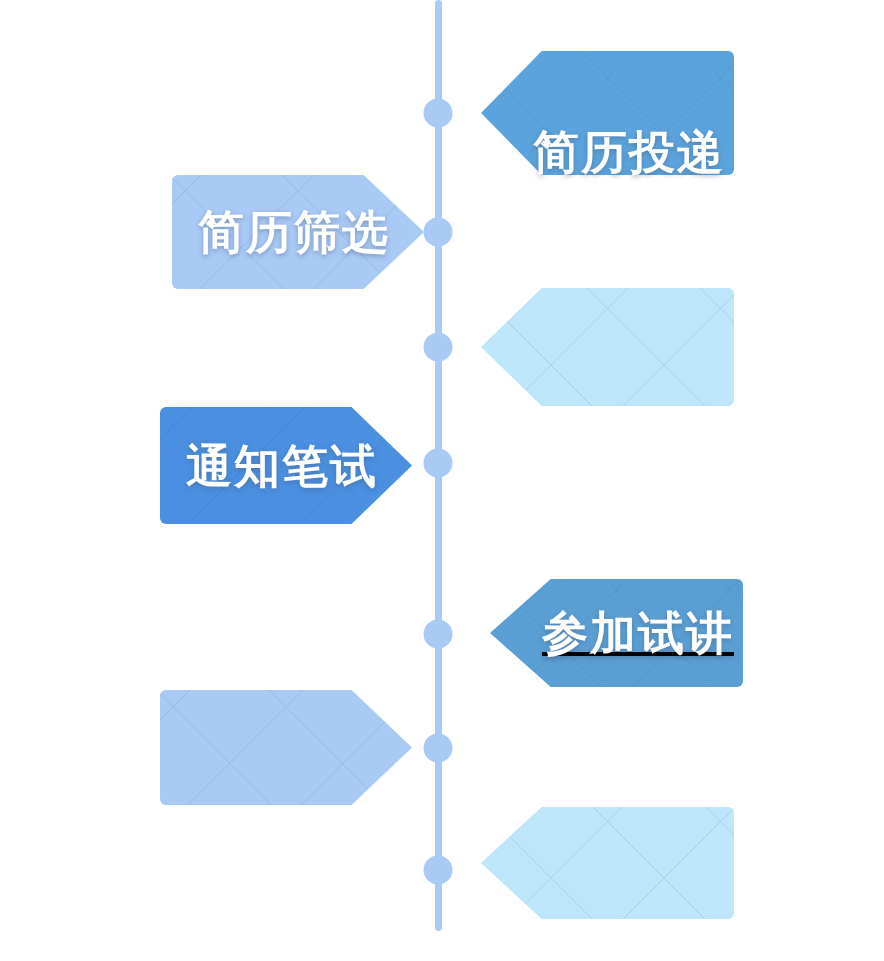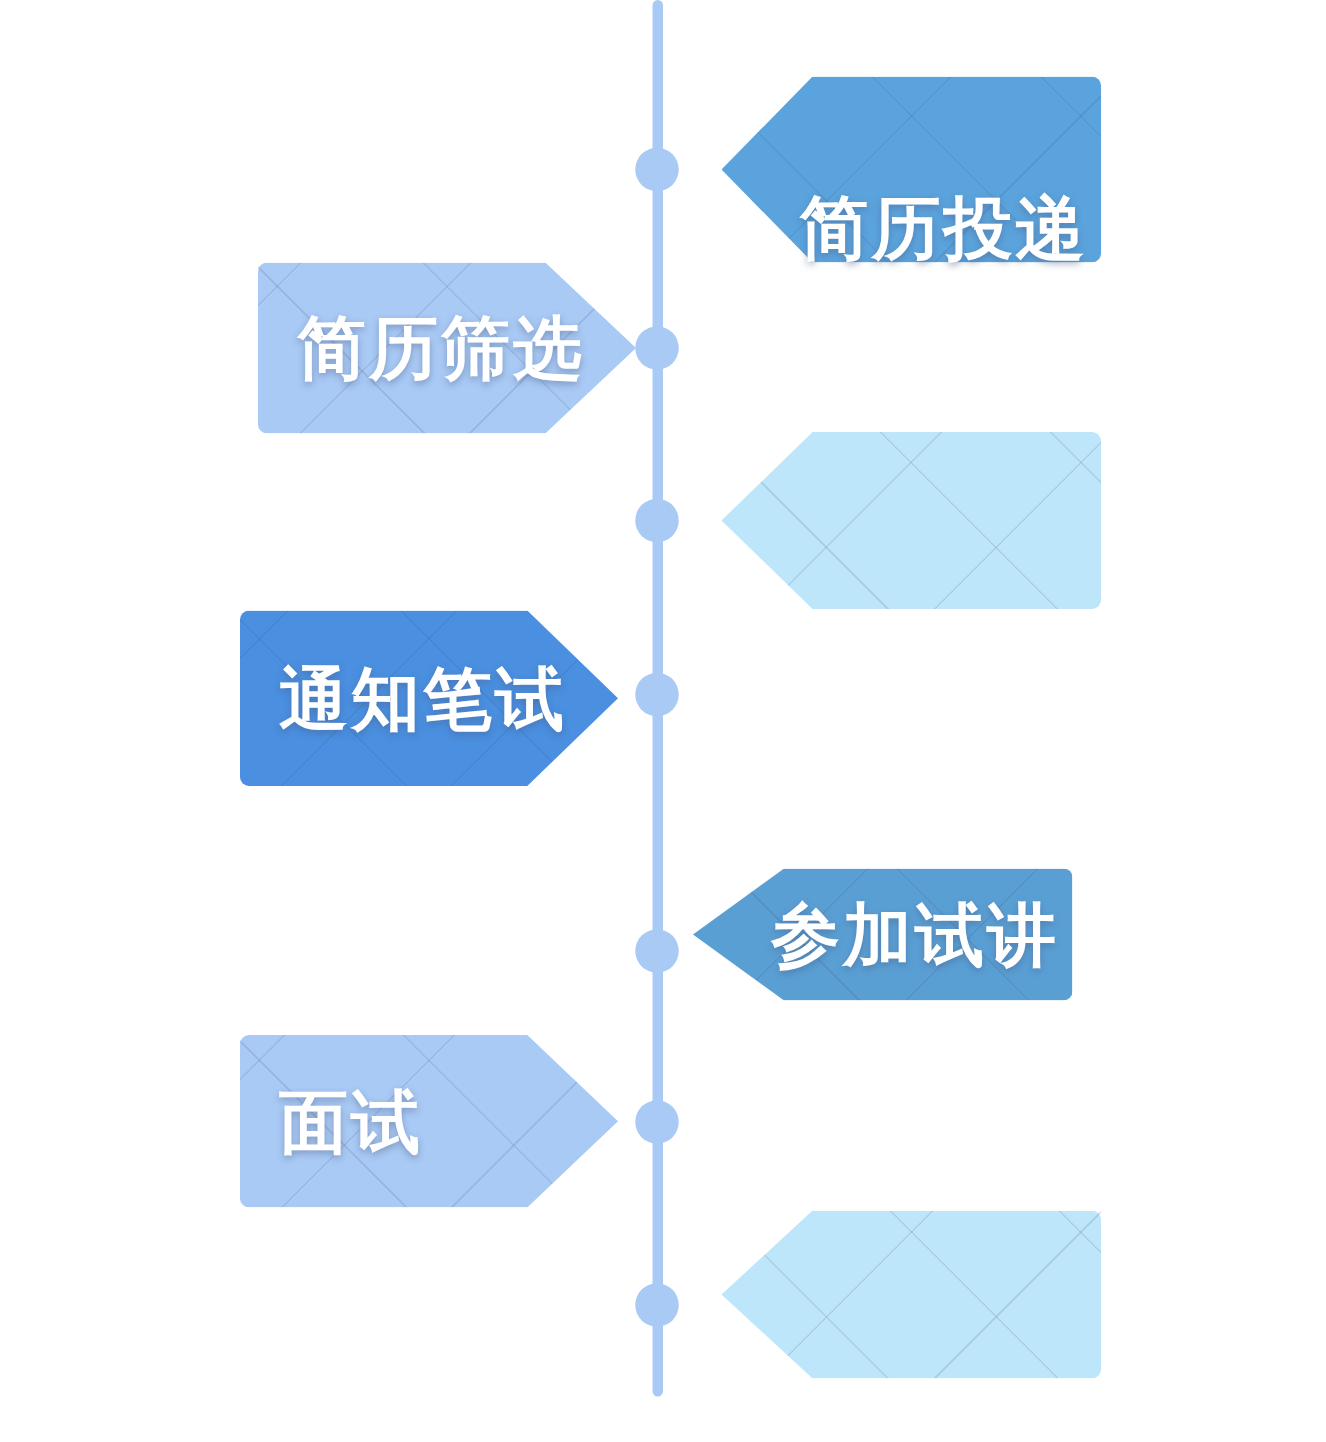--- a/index.html
+++ b/index.html
@@ -131,29 +131,28 @@
       </div>
       <div class="step dir-left" style="left: 481px; top: 288px; width: 253px; height: 118px;">
         <div class="chev chev-shadow" style="background: rgba(90, 110, 150, 0.55);"></div>
         <div class="chev" style="background: rgb(189, 230, 251);"></div>
       </div>
       <div class="step dir-right" style="left: 160px; top: 407px; width: 252px; height: 117px;">
         <div class="chev chev-shadow" style="background: rgba(90, 110, 150, 0.55);"></div>
         <div class="chev" style="background: rgb(74, 143, 224);"></div>
         <div class="step-label">通知笔试</div>
       </div>
-      <div class="step dir-left" style="left: 462px; top: 579px; width: 253px; height: 88px;">
+      <div class="step dir-left" style="left: 490px; top: 579px; width: 253px; height: 108px; text-decoration: underline;">
         <div class="chev chev-shadow" style="background: rgba(90, 110, 150, 0.55);"></div>
         <div class="chev" style="background: rgb(90, 159, 212);"></div>
         <div class="step-label">参加试讲</div>
       </div>
       <div class="step dir-right" style="left: 160px; top: 690px; width: 252px; height: 115px;">
         <div class="chev chev-shadow" style="background: rgba(90, 110, 150, 0.55);"></div>
         <div class="chev" style="background: rgb(169, 202, 245);"></div>
-        <div class="step-label">面试</div>
       </div>
       <div class="step dir-left" style="left: 481px; top: 807px; width: 253px; height: 112px;">
         <div class="chev chev-shadow" style="background: rgba(90, 110, 150, 0.55);"></div>
         <div class="chev" style="background: rgb(189, 230, 251);"></div>
       </div>
     </div>
 
 </div>
 
 </body></html>

